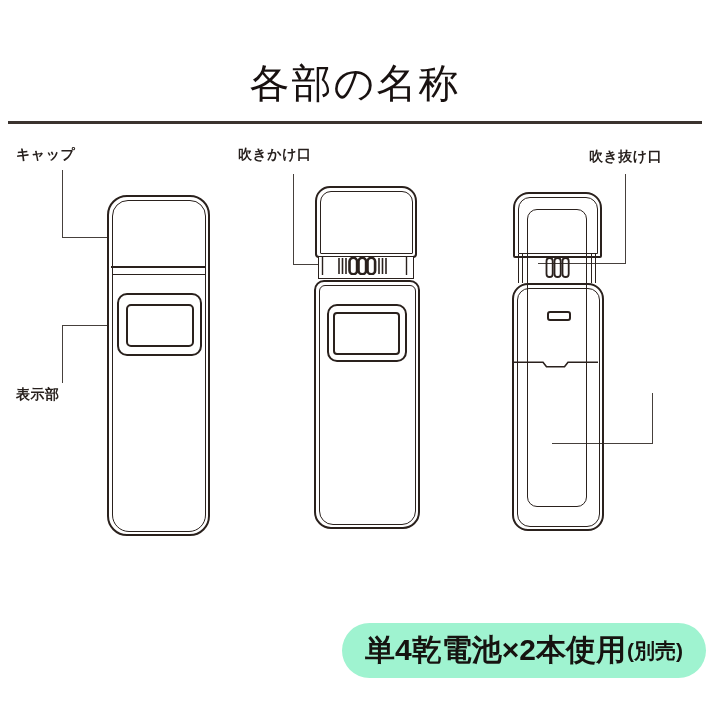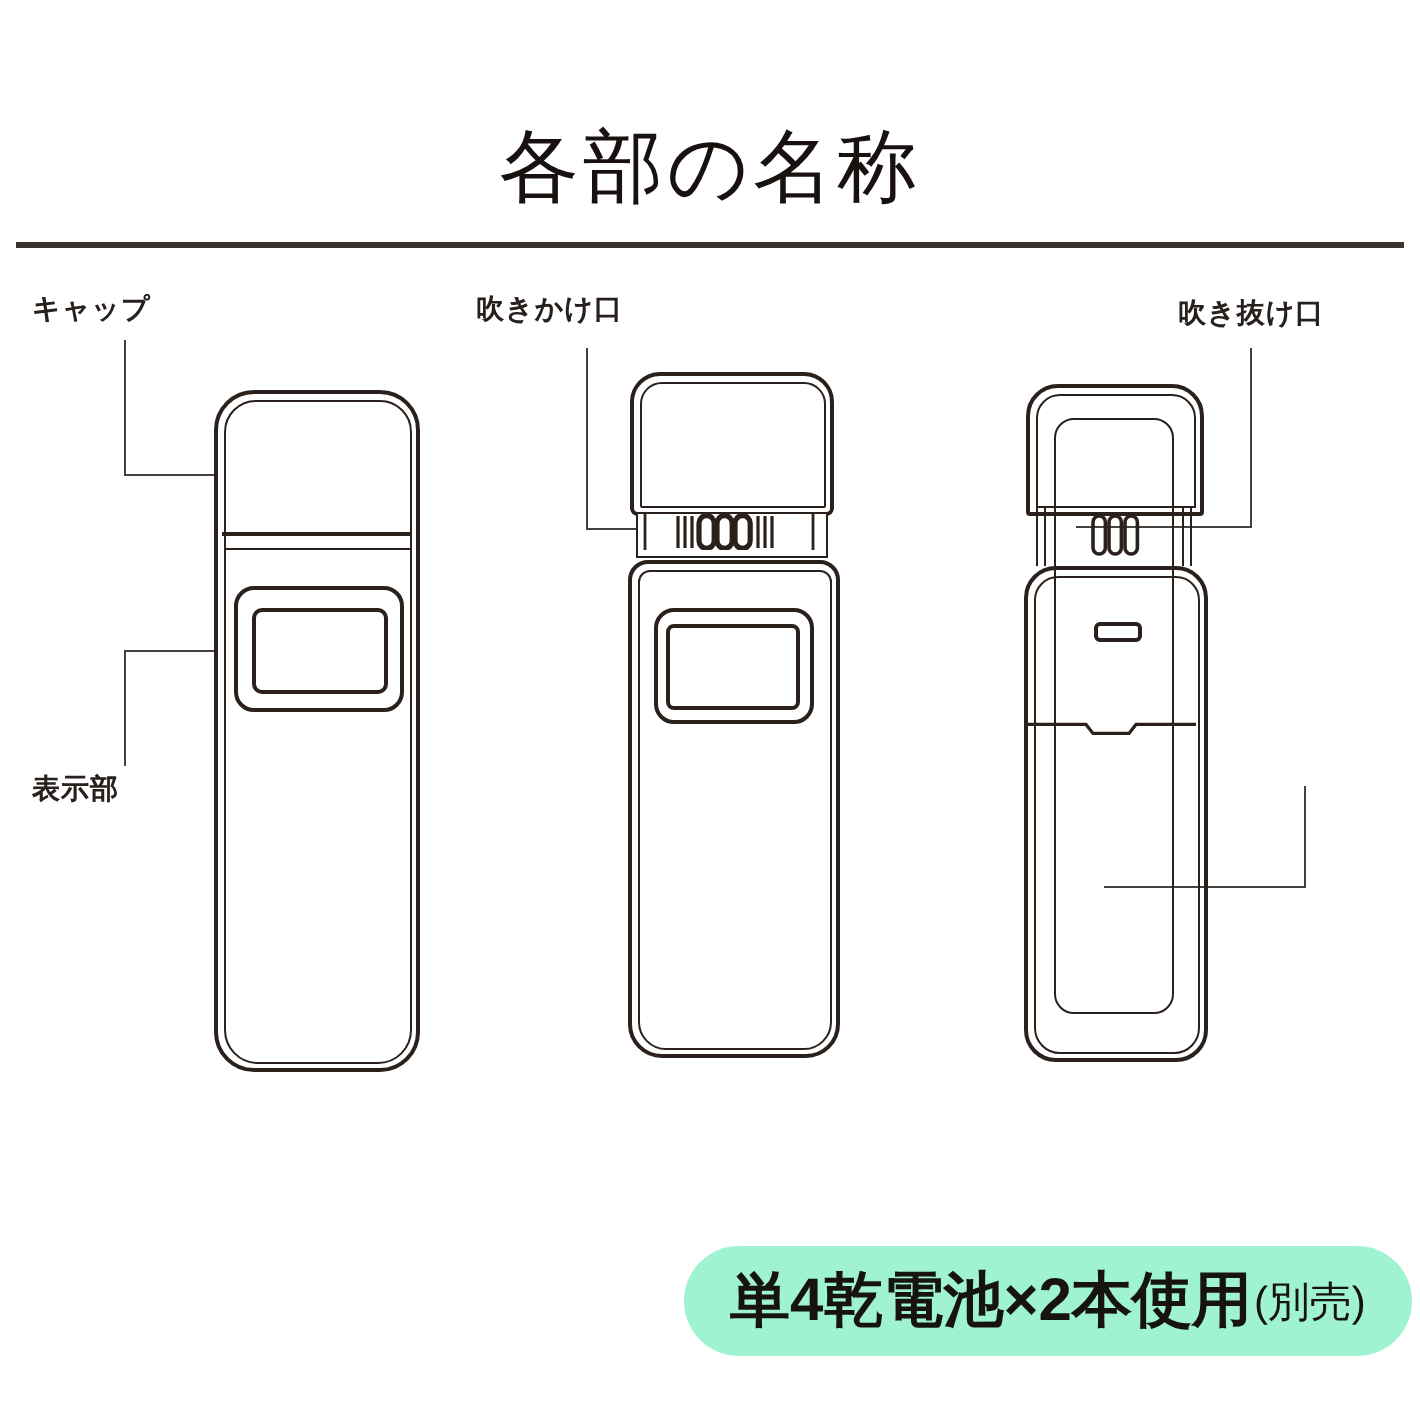--- a/index.html
+++ b/index.html
@@ -38,21 +38,21 @@
   .sline{background:var(--ink);}
   .box{border:2.2px solid var(--ink);background:#fff;}
   .thinbox{border:1.6px solid var(--ink);background:#fff;}
   
   .caption{
     left:342px;top:608px;width:364px;height:55px;border-radius:28px;
     background:var(--caption-bg);
     display:flex;align-items:center;justify-content:center;margin-top:15px;
   }
   .caption .main{font-size:30px;font-weight:900;color:#161310;letter-spacing:0px;}
-  .caption .note{font-size:21px;font-weight:400;color:#161310;margin-left:1px;}
+  .caption .note{font-size:21px;font-weight:700;color:#161310;margin-left:1px;}
   svg{display:block;}
 </style>
 </head>
 <body>
 
 <div class="stage">
 
   <div class="abs title">各部の名称</div>
   <div class="abs rule"></div>
 

